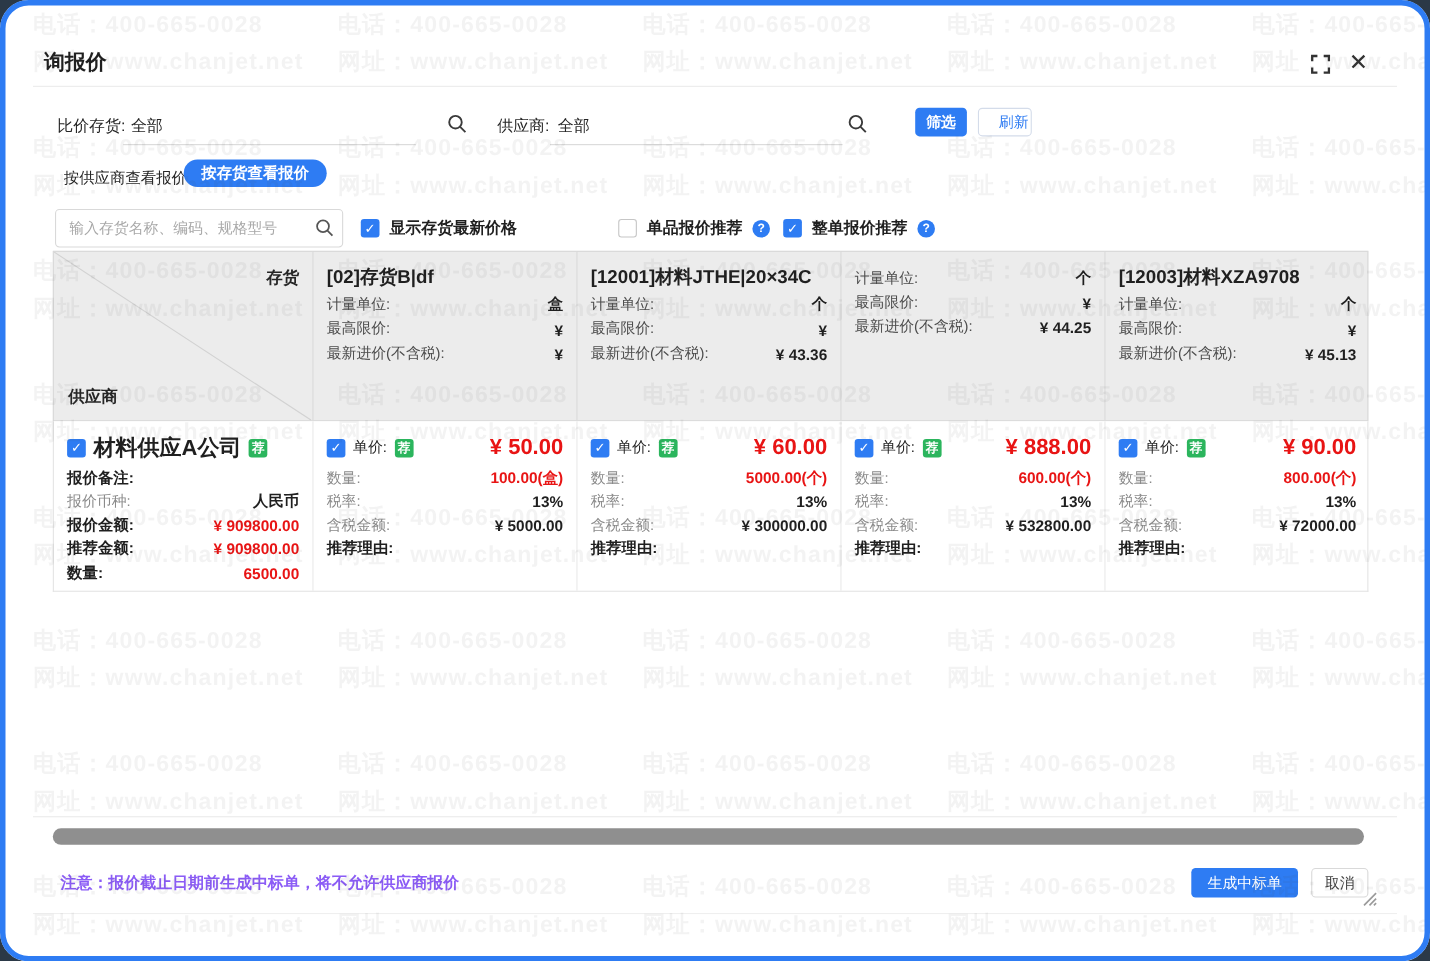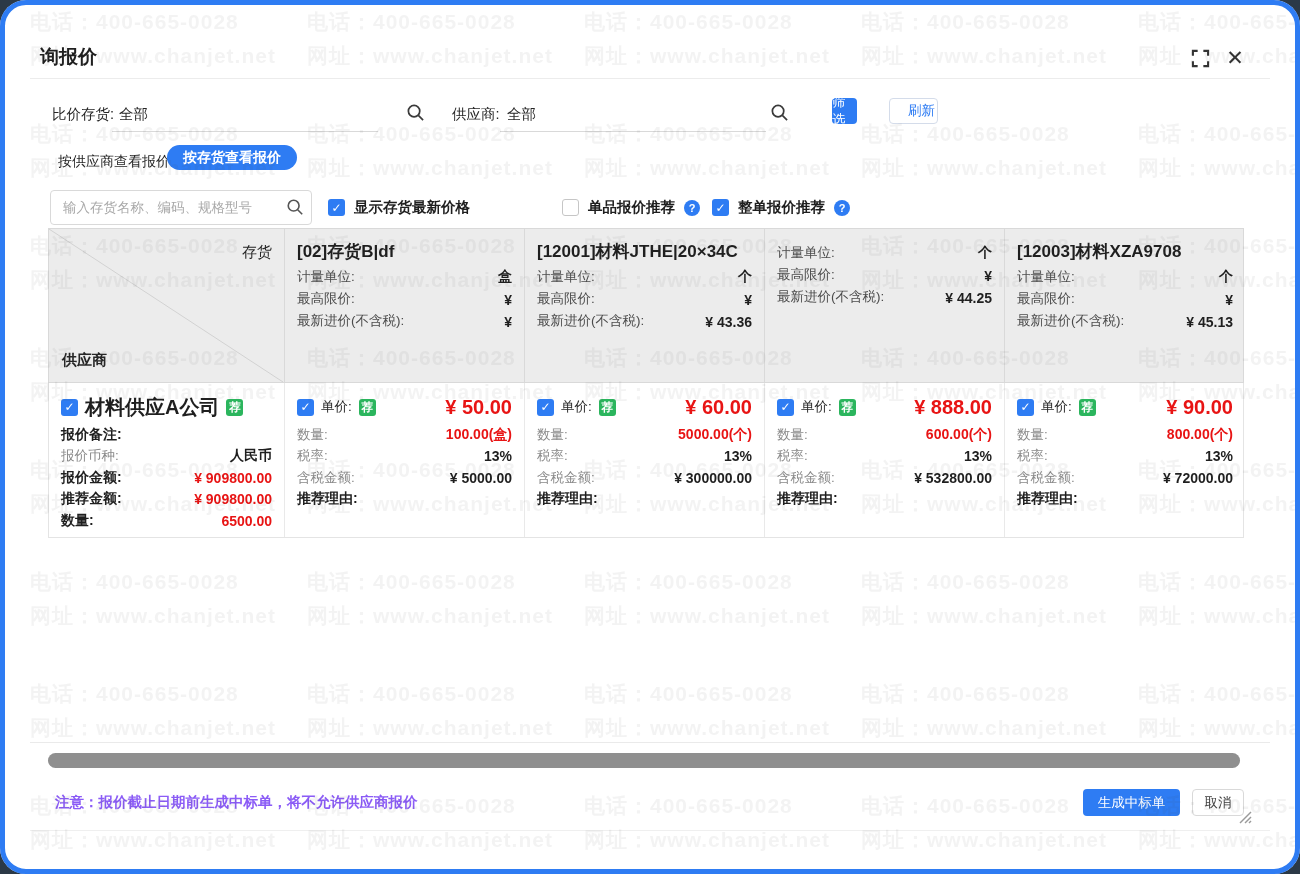--- a/index.html
+++ b/index.html
@@ -48,21 +48,21 @@
   .help { width:16px; height:16px; border-radius:50%; background:#2e7cf3; color:#fff; font-size:11px;
           font-weight:700; display:flex; align-items:center; justify-content:center; cursor:pointer; }
 
   
   .qtable { left:48px; top:228px; width:1196px; }
   .thead { display:flex; height:155px; background:#ececec; border:1px solid #d9d9d9; }
   .tbody { display:flex; height:155px; background:#fff; border:1px solid #e4e4e4; border-top:none; }
   .cell { position:relative; padding:11px 12px 0 12px; border-right:1px solid #d9d9d9; flex:none; }
   .tbody .cell { border-right:1px solid #e9e9e9; }
   .cell:last-child { border-right:none; }
-  .corner-top { position:absolute; top:14px; right:12px; font-size:15px; font-weight:400; color:#262626; }
+  .corner-top { position:absolute; top:14px; right:12px; font-size:15px; font-weight:700; color:#262626; }
   .corner-bottom { position:absolute; bottom:12px; left:13px; font-size:15px; font-weight:700; color:#262626; }
   .hname { font-size:17px; font-weight:700; color:#1f1f1f; height:24px; }
   .frow { display:flex; justify-content:space-between; align-items:flex-end; height:22px; font-size:13.5px; }
   .frow .lab { color:#4c4c4c; }
   .frow .val { color:#1f1f1f; font-weight:700; font-size:14px; }
   .cell-top { display:flex; align-items:center; gap:7px; height:26px; margin-bottom:4px; }
   .cell-top .nm { font-size:20px; font-weight:700; color:#1f1f1f; }
   .cell-top .plab { font-size:13.5px; color:#262626; }
   .spacer { flex:1; }
   .badge { width:17px; height:17px; background:#2bb55d; color:#fff; font-size:11.5px; font-weight:700;
@@ -112,21 +112,21 @@
     </div>
     <div class="abs flabel-top" style="left:452px;top:105px;">供应商:</div>
     <div class="abs fval-top" style="left:507px;top:105px;">全部</div>
     <div class="abs underline" style="left:500px;top:131px;width:266px;"></div>
     <div class="abs" style="left:770px;top:103px;">
       <svg class="icon" width="19" height="19" viewBox="0 0 20 20" fill="none" stroke="#3a3a3a" stroke-width="1.8">
         <circle cx="8.5" cy="8.5" r="6"></circle>
           <line x1="13" y1="13" x2="18" y2="18"></line>
       </svg>
     </div>
-    <div class="abs sbtn primary" style="left:832px;top:98px;width:25px;height:26px;">筛选</div>
+    <div class="abs sbtn primary" style="left:832px;top:98px;width:47px;height:26px;font-weight:bold;">筛选</div>
     <div class="abs sbtn ghost" style="left:889px;top:98px;width:49px;height:26px;padding-left:16px;">刷新</div>
 
     <div class="abs tab-plain" style="left:58px;top:153px;">按供应商查看报价</div>
     <div class="abs tab-pill" style="left:167px;top:145px;width:130px;height:25px;">按存货查看报价</div>
 
     <input class="search" placeholder="输入存货名称、编码、规格型号" style="">
     <div class="abs" style="left:286px;top:198px;">
       <svg class="icon" width="18" height="18" viewBox="0 0 20 20" fill="none" stroke="#555" stroke-width="1.8">
         <circle cx="8.5" cy="8.5" r="6"></circle>
           <line x1="13" y1="13" x2="18" y2="18"></line>

